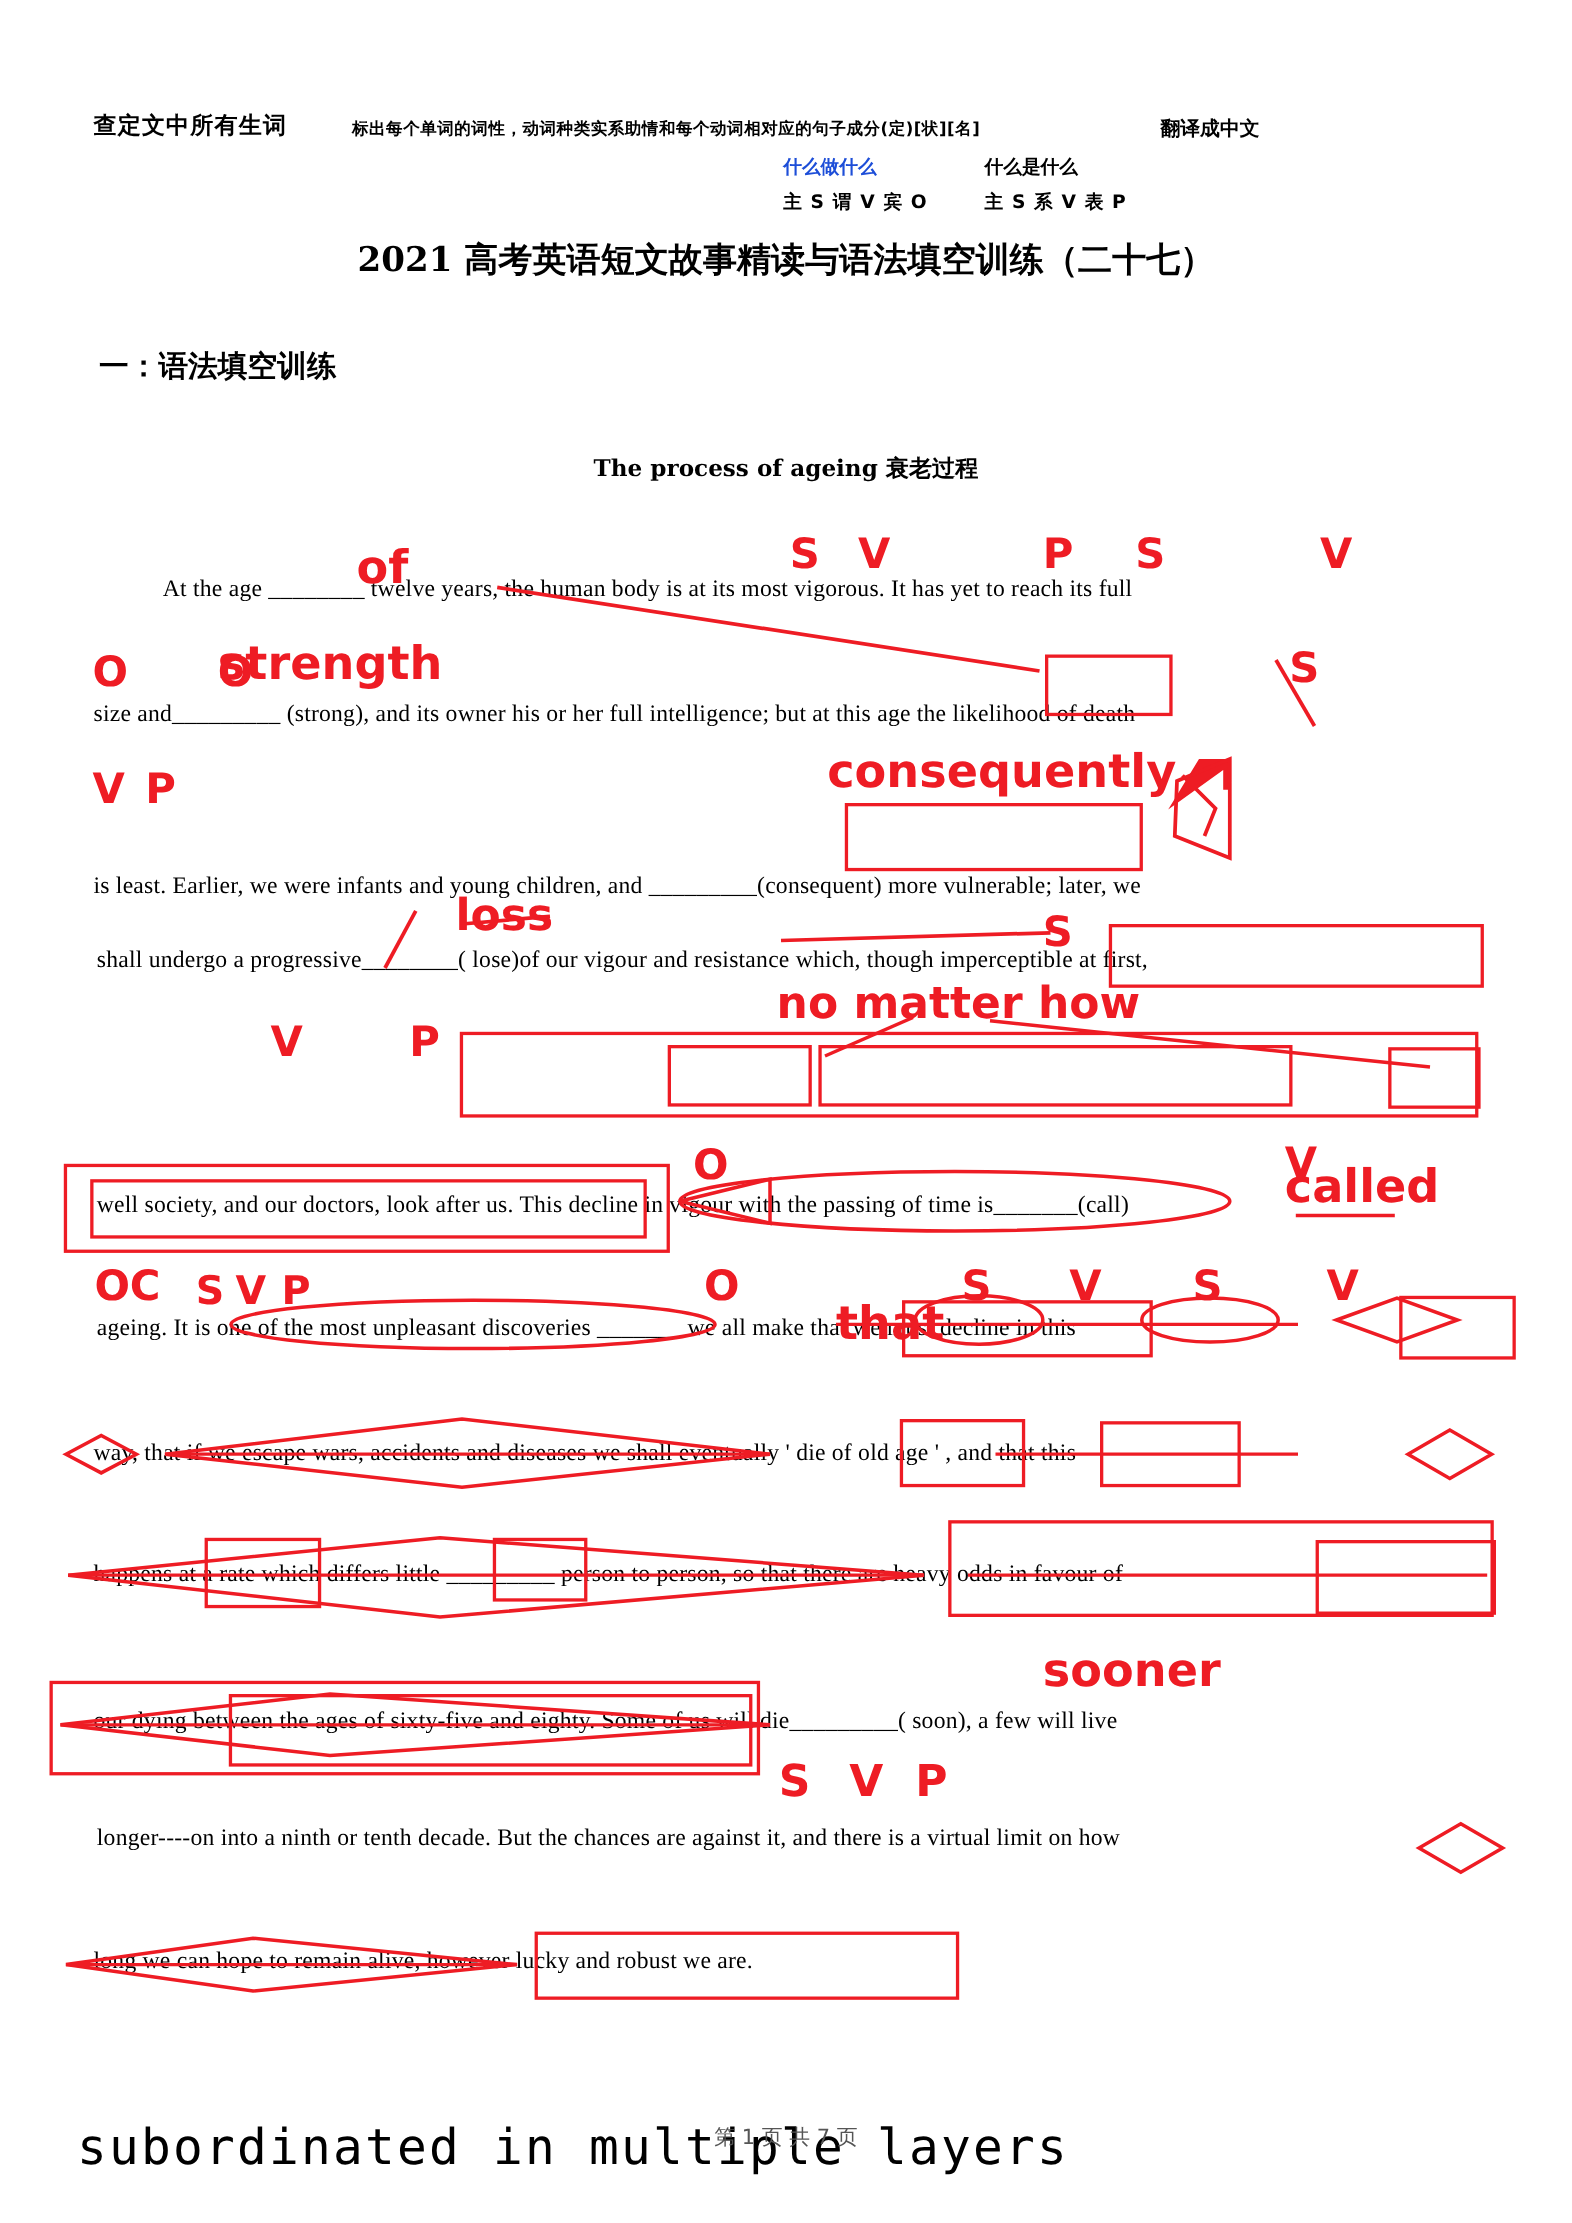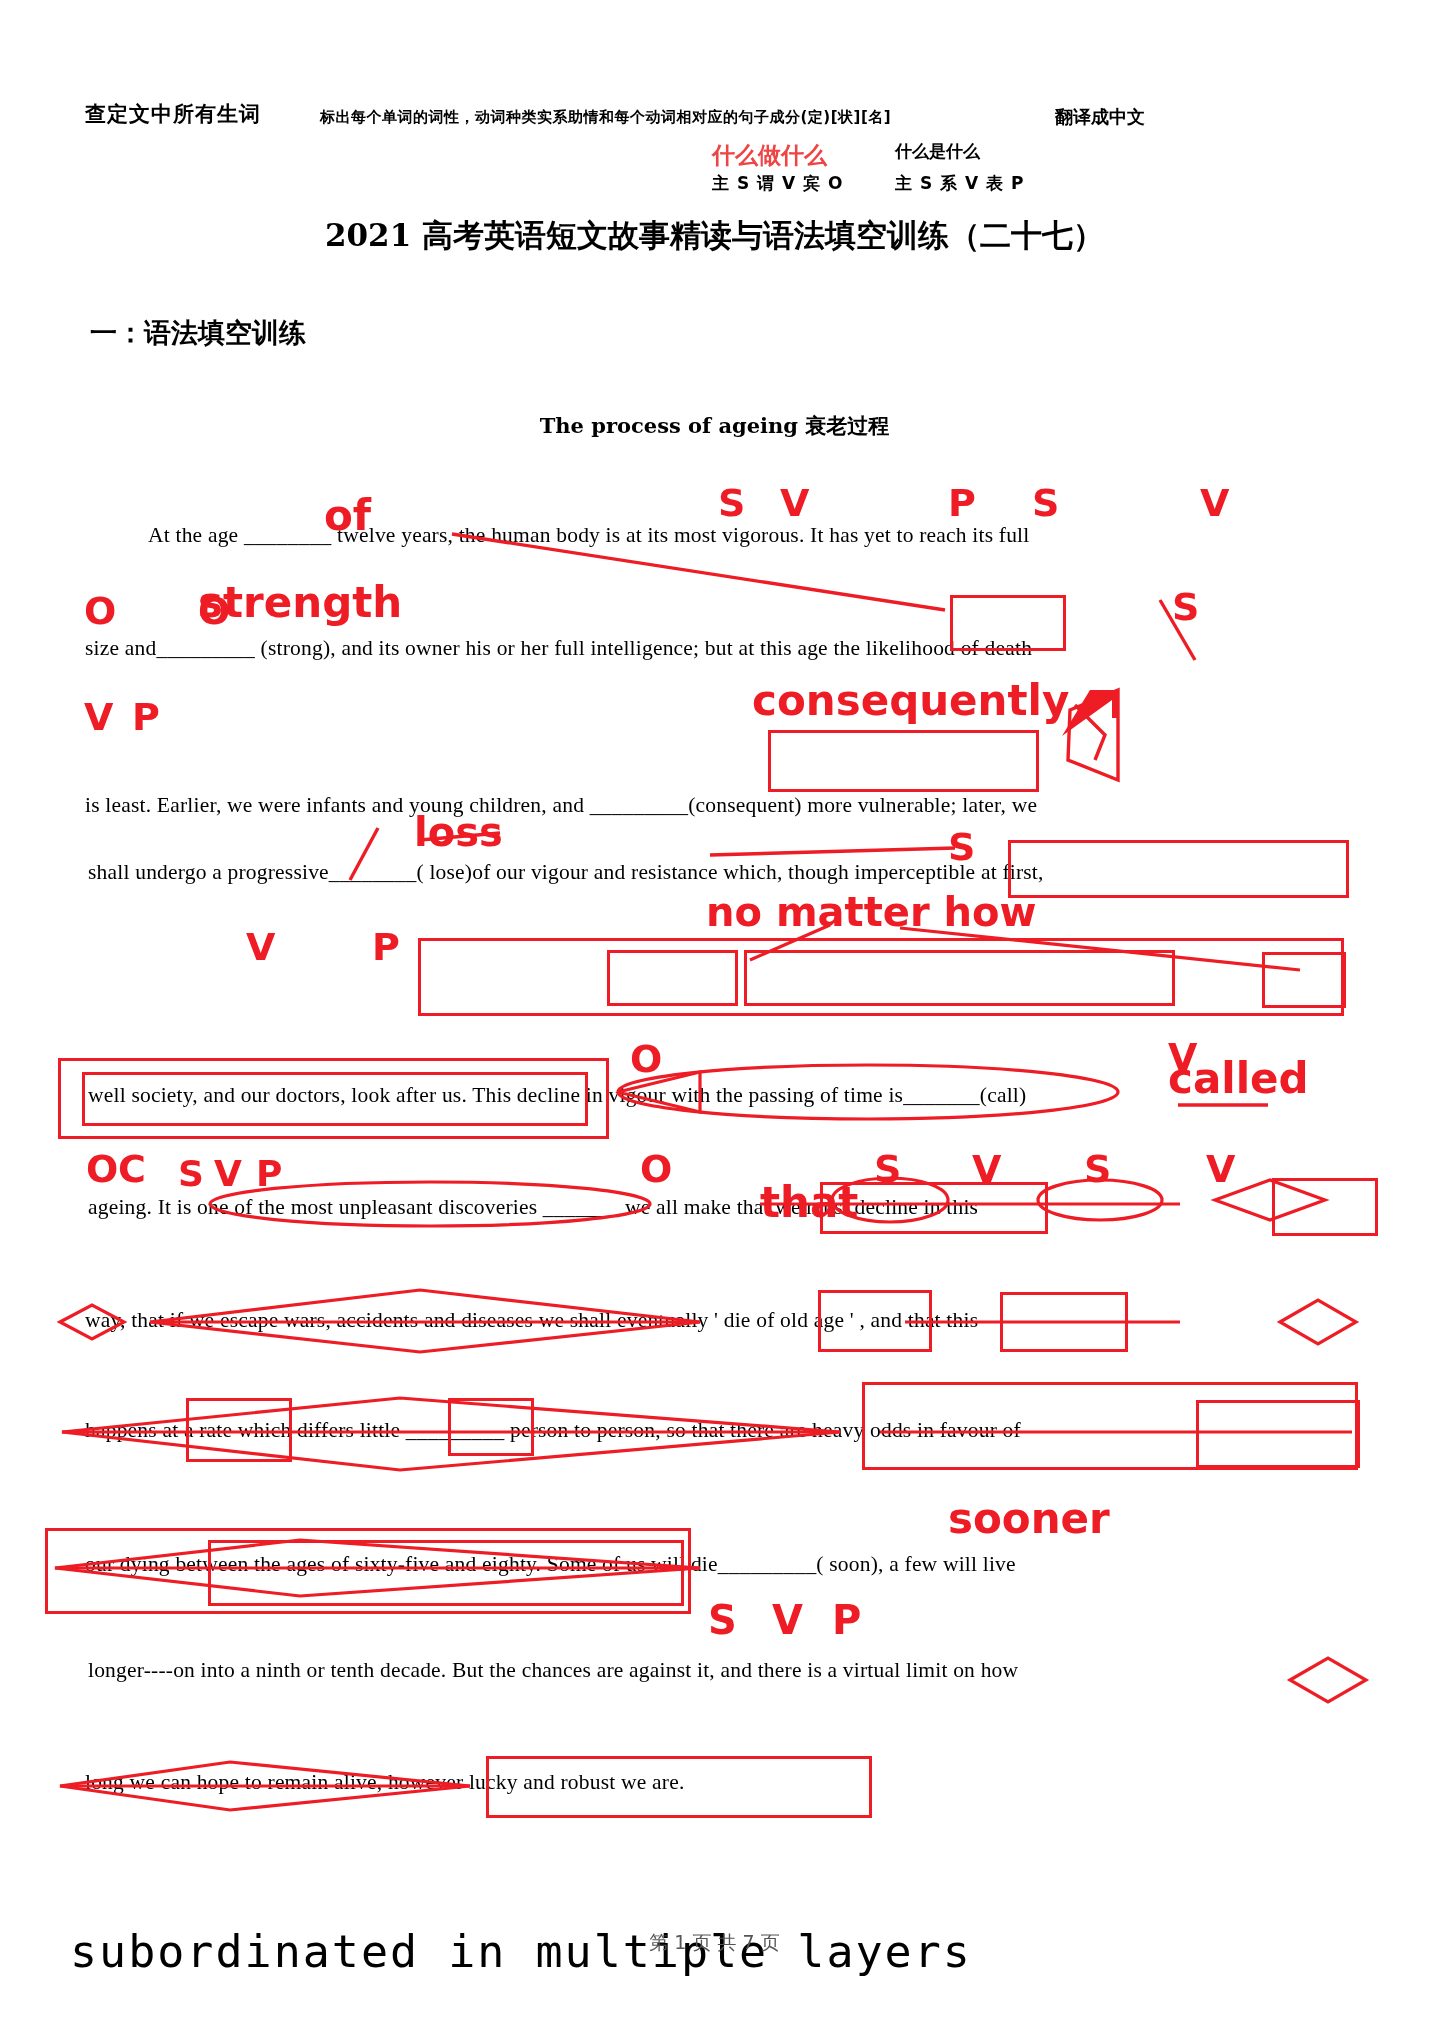--- a/index.html
+++ b/index.html
@@ -24,21 +24,21 @@
     font-size:15px;color:#000;font-weight:700;letter-spacing:0.5px;
   }
   .note-right{
     position:absolute;left:1055px;top:105px;
     font-family:"DejaVu Sans", sans-serif;
     font-size:18px;color:#000;font-weight:700;
   }
   .note-row2{
     position:absolute;left:712px;top:140px;
     font-family:"DejaVu Sans", sans-serif;
-    font-size:23px;font-weight:700;color:#ef4444;
+    font-size:17px;font-weight:700;color:#1d4ed8;
   }
   .note-row2b{
     position:absolute;left:895px;top:140px;
     font-family:"DejaVu Sans", sans-serif;
     font-size:17px;font-weight:700;color:#000;
   }
   .note-row3{
     position:absolute;left:712px;top:172px;
     font-family:"DejaVu Sans", sans-serif;
     font-size:17px;font-weight:700;color:#000;letter-spacing:1px;

